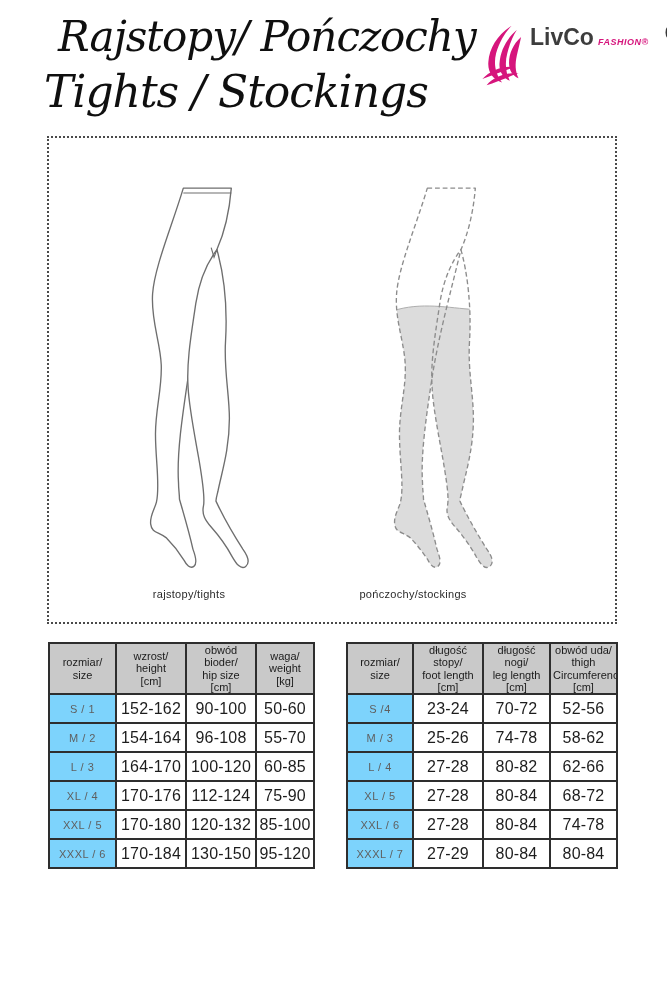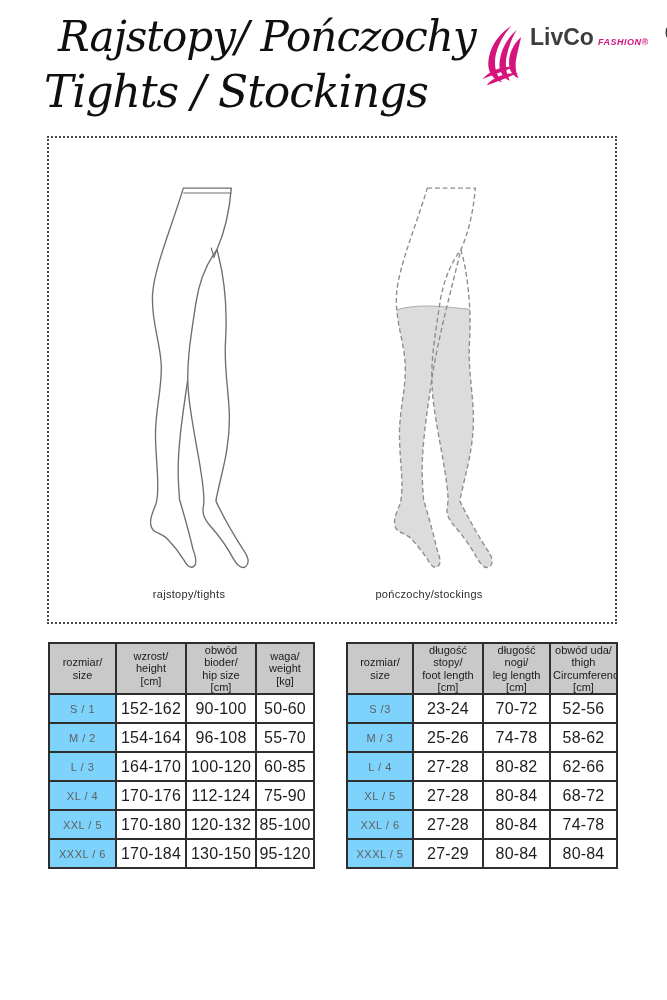--- a/index.html
+++ b/index.html
@@ -32,21 +32,21 @@
     border:2px dotted #4a4a4a; background:#ffffff;
   }
   .fig-svg { position:absolute; width:144px; height:404px; }
   .fig-svg.tights    { left:94px;  top:44px; }
   .fig-svg.stockings { left:338px; top:44px; }
   .fig-label {
     position:absolute; top:450px; transform:translateX(-50%);
     font-size:11px; color:#2b2b2b; letter-spacing:0.3px; white-space:nowrap;
   }
   .fig-label.l1 { left:140px; }
-  .fig-label.l2 { left:380px; }
+  .fig-label.l2 { left:364px; }
 
   
   .size-table { position:absolute; border-collapse:collapse; table-layout:fixed; background:#fff; }
   .size-table.left  { left:48px;  top:642px; width:265px; }
   .size-table.right { left:346px; top:642px; width:270px; }
   .size-table td {
     border:2px solid #2e2e2e; text-align:center; vertical-align:middle;
     padding:0 2px; overflow:hidden;
   }
   .size-table thead td {
@@ -200,21 +200,21 @@
 leg length
 [cm]</td>
         <td>obwód uda/
 thigh
 Circumference
 [cm]</td>
       </tr>
     </thead>
     <tbody>
       <tr>
-        <td class="c-size">S /3</td>
+        <td class="c-size">S /4</td>
         <td>23-24</td>
         <td>70-72</td>
         <td>52-56</td>
       </tr>
       <tr>
         <td class="c-size">M / 3</td>
         <td>25-26</td>
         <td>74-78</td>
         <td>58-62</td>
       </tr>
@@ -230,21 +230,21 @@
         <td>80-84</td>
         <td>68-72</td>
       </tr>
       <tr>
         <td class="c-size">XXL / 6</td>
         <td>27-28</td>
         <td>80-84</td>
         <td>74-78</td>
       </tr>
       <tr>
-        <td class="c-size">XXXL / 5</td>
+        <td class="c-size">XXXL / 7</td>
         <td>27-29</td>
         <td>80-84</td>
         <td>80-84</td>
       </tr>
     </tbody>
   </table>
 
 </div>
 
 </body></html>

